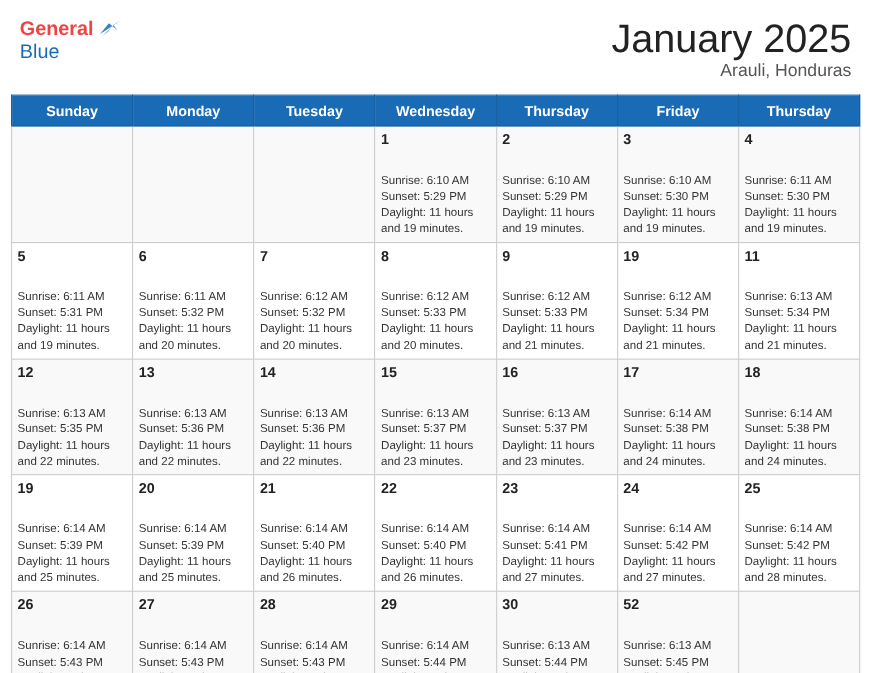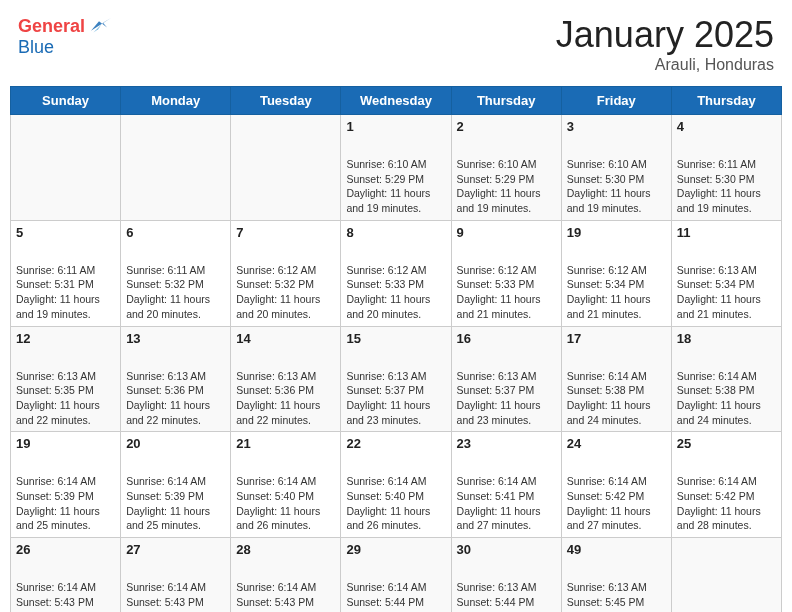--- a/index.html
+++ b/index.html
@@ -319,21 +319,21 @@
 Sunset: 5:44 PM
 Daylight: 11 hours and 30 minutes.</div>
         </td>
         <td>
           <span class="day-number">30</span>
           <div class="day-info" style="white-space: pre-line;">Sunrise: 6:13 AM
 Sunset: 5:44 PM
 Daylight: 11 hours and 30 minutes.</div>
         </td>
         <td>
-          <span class="day-number">49</span>
+          <span class="day-number">52</span>
           <div class="day-info" style="white-space: pre-line;">Sunrise: 6:13 AM
 Sunset: 5:45 PM
 Daylight: 11 hours and 31 minutes.</div>
         </td>
         <td class="empty-cell"></td>
       </tr>
     </tbody>
 </table>
 
 </body></html>

